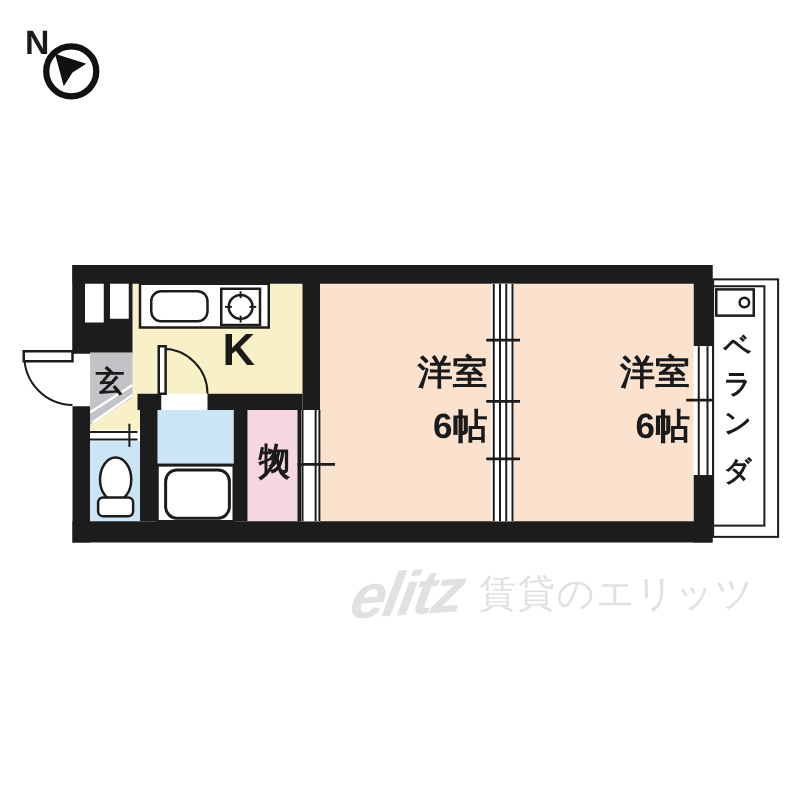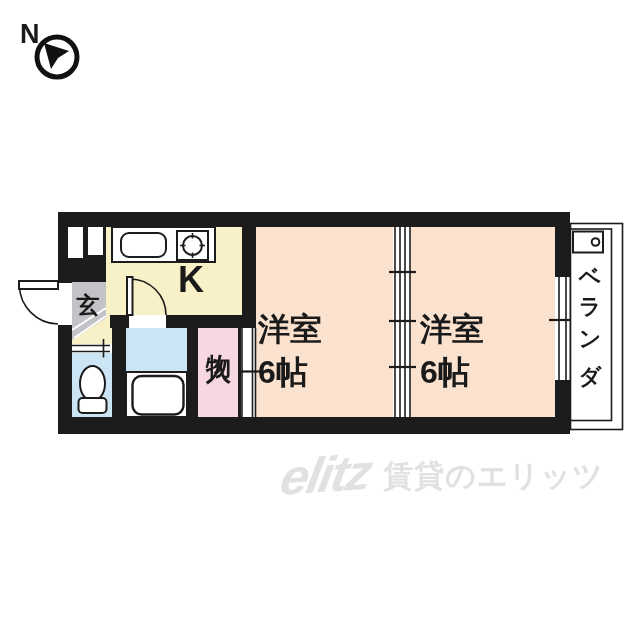--- a/index.html
+++ b/index.html
@@ -28,30 +28,30 @@
   .gray{fill:var(--entrance-floor,#c3c3c7);}
   .fixture{fill:#ffffff;stroke:var(--line,#1c1c1c);stroke-width:2;}
   .thin{stroke:var(--line,#1c1c1c);stroke-width:1.6;fill:none;}
   .tick{stroke:var(--line,#1c1c1c);stroke-width:2.2;fill:none;}
   .whiteline{stroke:#ffffff;stroke-width:2;fill:none;}
   
   .lbl{position:absolute;color:#1a1a1a;font-weight:700;white-space:nowrap;}
   .n-label{left:20px;top:19px;font-size:27px;font-weight:900;}
   .genkan-label{left:70px;top:290px;width:36px;text-align:center;font-size:23px;}
   .k-label{left:168px;top:259px;width:46px;text-align:center;font-size:36px;}
-  .room-label{width:132px;text-align:left;font-size:32px;line-height:43px;margin-top:32px;}
+  .room-label{width:132px;text-align:right;font-size:28px;line-height:43px;}
   .room1{left:258px;top:276px;}
   .room2{left:420px;top:276px;}
   .v-text{writing-mode:vertical-rl;text-orientation:upright;}
   .storage-label{left:203px;top:334px;height:86px;font-size:25px;letter-spacing:3px;}
   .veranda-label{left:575px;top:251px;height:160px;font-size:22px;font-weight:600;letter-spacing:7px;}
   
   .watermark{left:282px;top:450px;display:flex;align-items:flex-start;color:var(--watermark-gray,#e1e1e1);}
   .wm-logo{font-size:50px;font-weight:900;font-style:italic;transform:skewX(-14deg) rotate(-4deg);letter-spacing:-2px;line-height:1;}
-  .wm-text{font-size:30px;font-weight:700;letter-spacing:1px;margin-left:14px;margin-top:11px;line-height:1;text-align:center;}
+  .wm-text{font-size:30px;font-weight:400;letter-spacing:1px;margin-left:14px;margin-top:11px;line-height:1;text-align:center;}
 </style>
 </head>
 <body>
 
 <div class="stage">
 
   <svg width="640" height="640" viewBox="0 0 640 640">
 
     <g>
       <circle cx="57" cy="57" r="20" fill="#ffffff" stroke="#111111" stroke-width="5"></circle>

